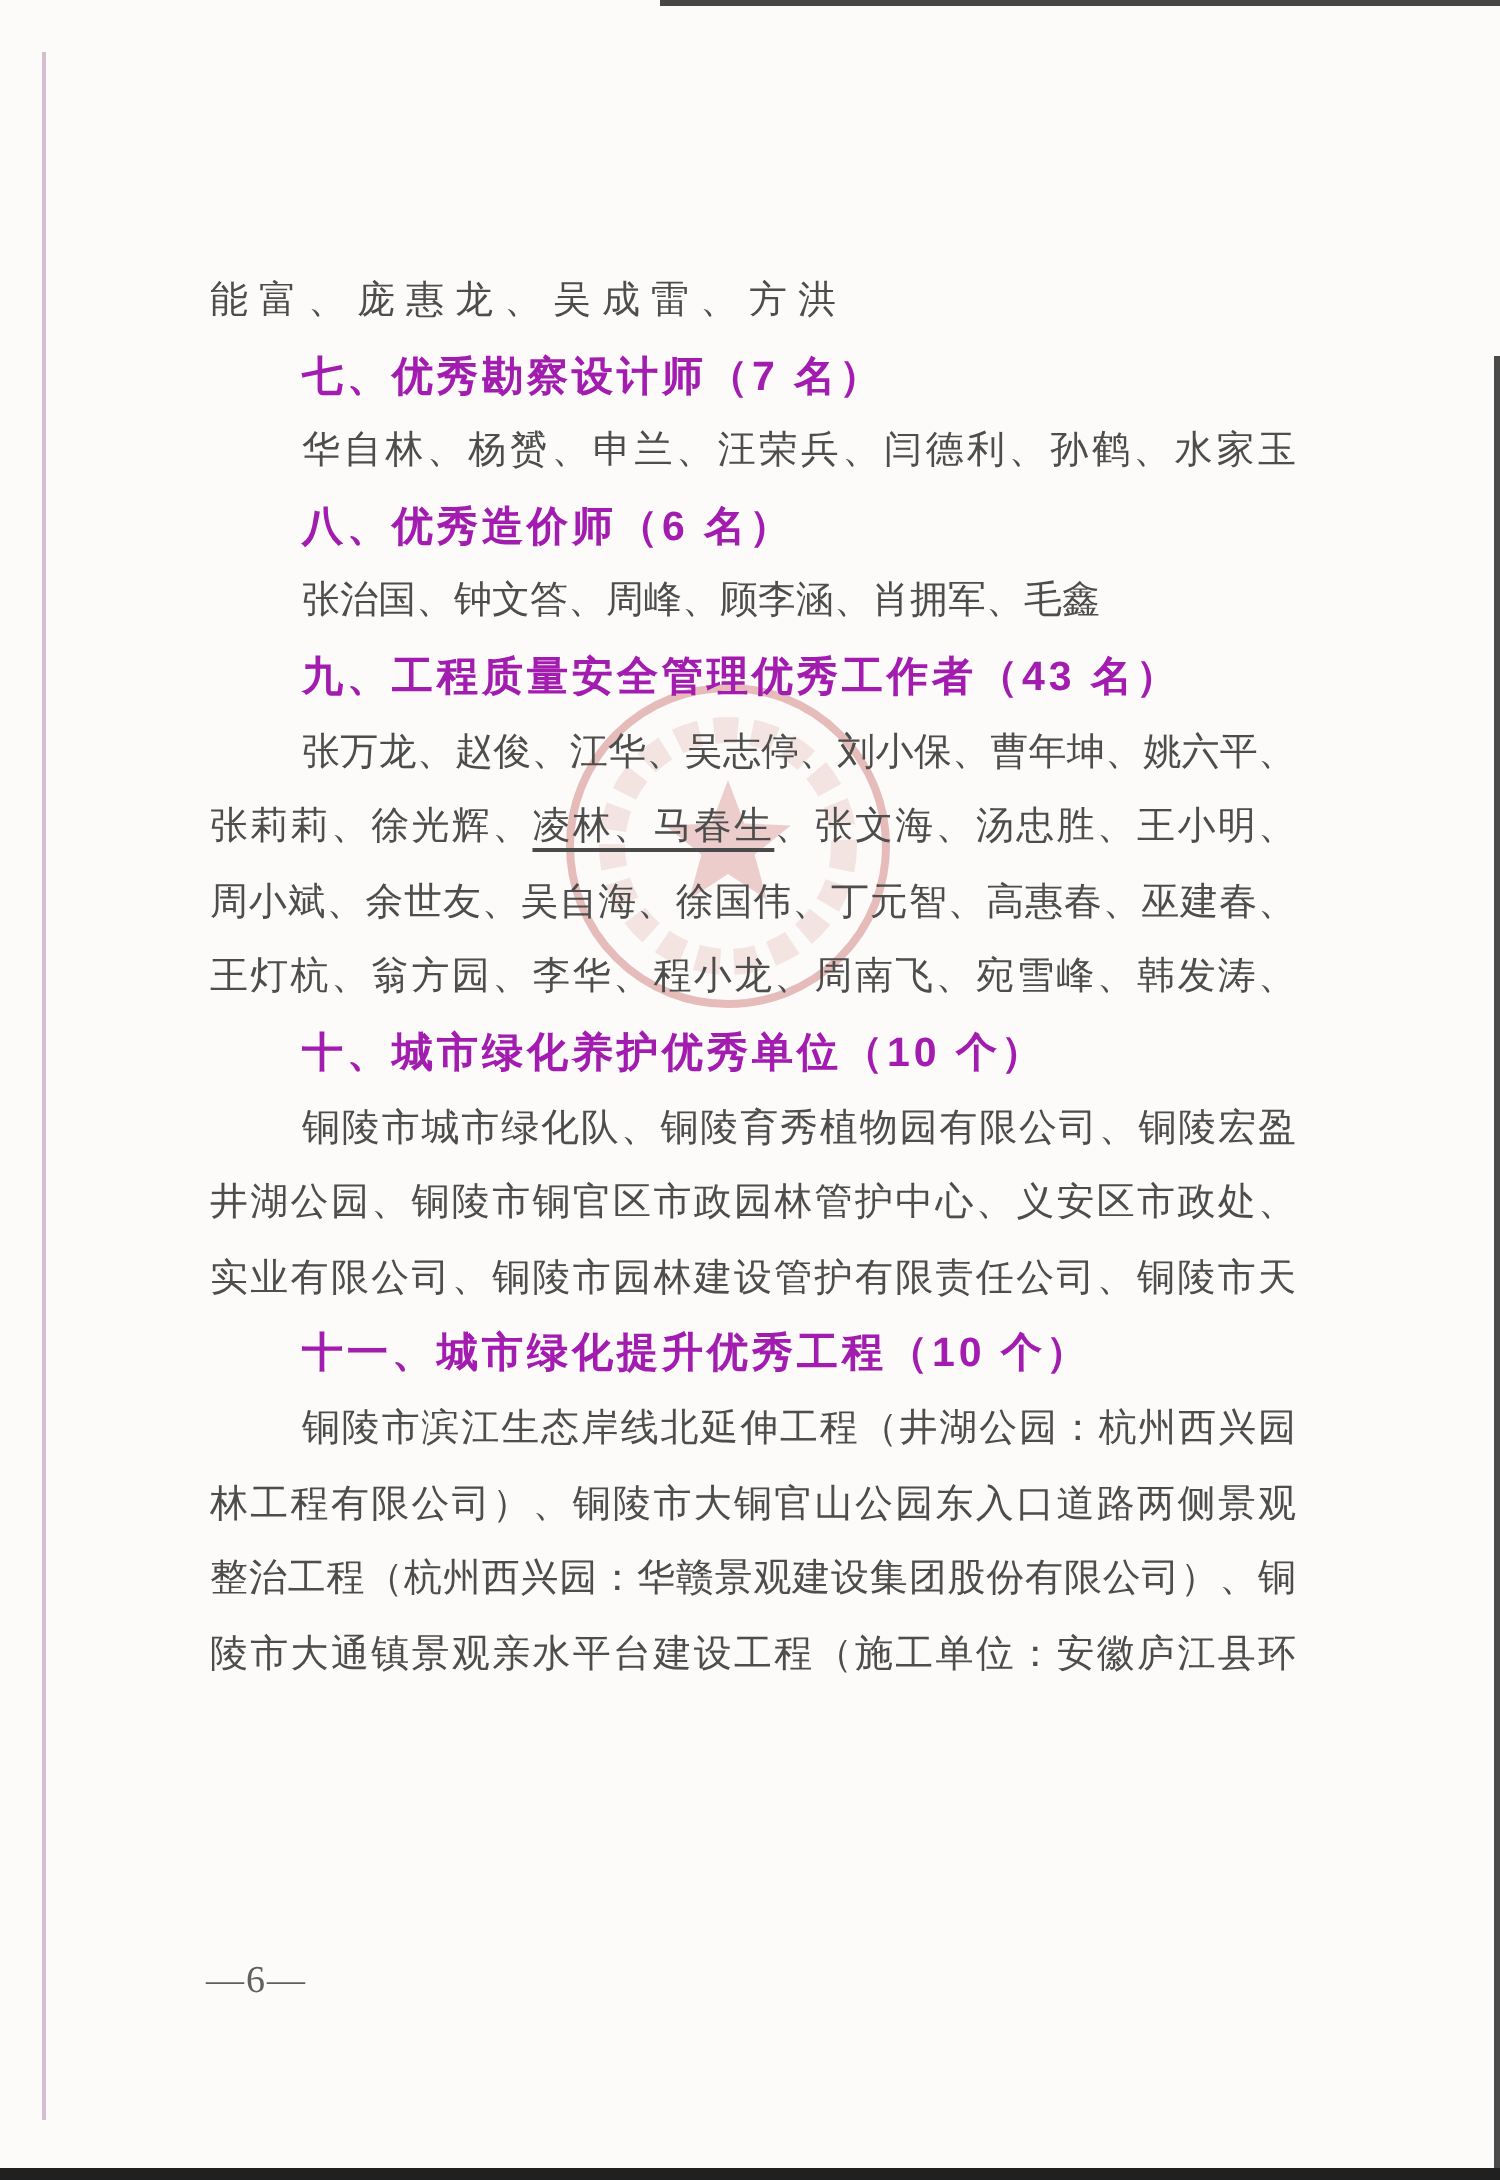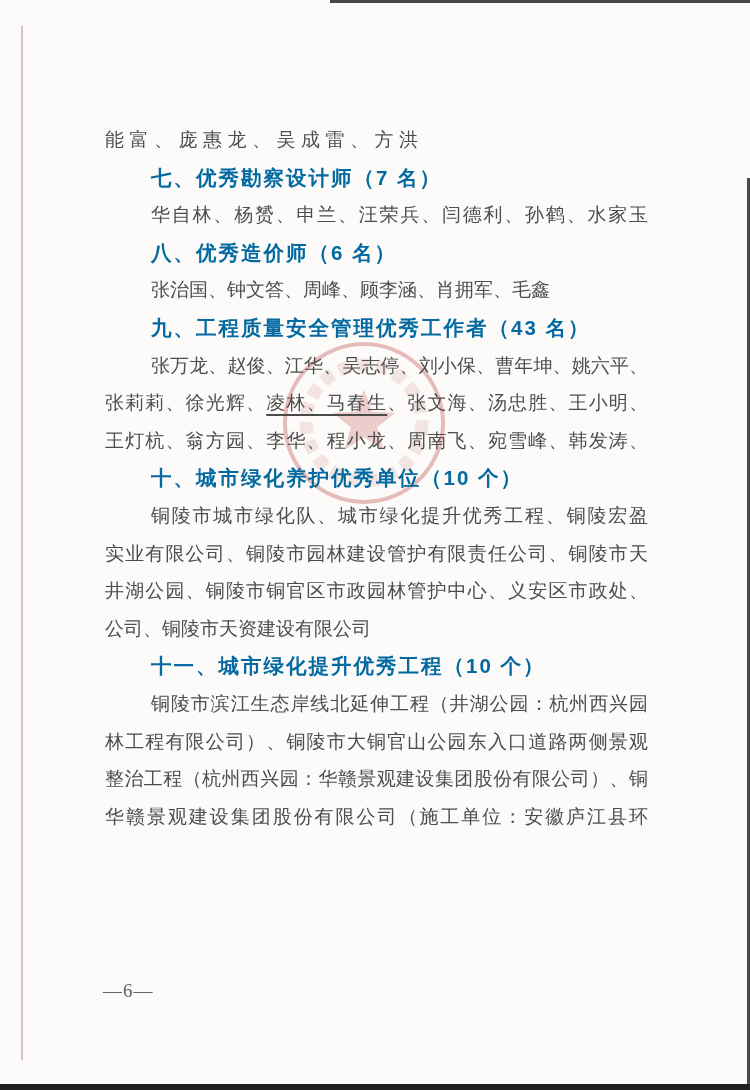--- a/index.html
+++ b/index.html
@@ -1,29 +1,29 @@
 <!DOCTYPE html>
 <html><head>
 <meta charset="utf-8">
 <style>
   html,body { margin:0; padding:0; background:#d8d8d8; }
   .page {
     position:relative; width:750px; height:1090px;
     background:#fcfbf9; overflow:hidden;
     font-family:"Liberation Serif","DejaVu Serif",serif;
   }
-  .doc { position:absolute; left:105px; top:121px; width:543px; }
+  .doc { position:absolute; left:105px; top:132px; width:543px; }
   .line {
     height:37.6px; line-height:37.6px; font-size:19px;
     color:#4d4d4d; white-space:nowrap;
   }
   .line.body { font-family:"Liberation Serif","DejaVu Serif",serif; }
   .line.heading {
     font-family:"Liberation Sans","DejaVu Sans",sans-serif;
-    font-weight:700; font-size:20.5px; color:#0369a1; letter-spacing:2px;
+    font-weight:700; font-size:20.5px; color:#a21caf; letter-spacing:2px;
   }
   .line.indent { padding-left:46px; }
   .line.stretch { white-space:normal; text-align:justify; text-align-last:justify; }
   .line.wide { letter-spacing:5.5px; }
   .underlined {
     text-decoration:underline;
     text-decoration-thickness:1.5px;
     text-decoration-color:#4a4a4a;
     text-underline-offset:5px;
   }
@@ -56,27 +56,27 @@
 
   <div class="doc">
       <div class="line body wide"><span>能富、庞惠龙、吴成雷、方洪</span></div>
       <div class="line heading indent"><span>七、优秀勘察设计师（7 名）</span></div>
       <div class="line body indent stretch"><span>华自林、杨赟、申兰、汪荣兵、闫德利、孙鹤、水家玉</span></div>
       <div class="line heading indent"><span>八、优秀造价师（6 名）</span></div>
       <div class="line body indent"><span>张治国、钟文答、周峰、顾李涵、肖拥军、毛鑫</span></div>
       <div class="line heading indent"><span>九、工程质量安全管理优秀工作者（43 名）</span></div>
       <div class="line body indent stretch"><span>张万龙、赵俊、江华、吴志停、刘小保、曹年坤、姚六平、</span></div>
       <div class="line body stretch"><span>张莉莉、徐光辉、</span><span class="underlined">凌林、马春生</span><span>、张文海、汤忠胜、王小明、</span></div>
+      <div class="line body stretch"><span>周小斌、余世友、吴自海、徐国伟、丁元智、高惠春、巫建春、</span></div>
       <div class="line body stretch"><span>王灯杭、翁方园、李华、程小龙、周南飞、宛雪峰、韩发涛、</span></div>
       <div class="line heading indent"><span>十、城市绿化养护优秀单位（10 个）</span></div>
-      <div class="line body indent stretch"><span>铜陵市城市绿化队、城市绿化提升优秀工程、铜陵宏盈</span></div>
+      <div class="line body indent stretch"><span>铜陵市城市绿化队、铜陵育秀植物园有限公司、铜陵宏盈</span></div>
+      <div class="line body stretch"><span>井湖公园、铜陵市铜官区市政园林管护中心、义安区市政处、</span></div>
       <div class="line body stretch"><span>实业有限公司、铜陵市园林建设管护有限责任公司、铜陵市天</span></div>
-      <div class="line body stretch"><span>井湖公园、铜陵市铜官区市政园林管护中心、义安区市政处、</span></div>
-      <div class="line body"><span>公司、铜陵市天资建设有限公司</span></div>
       <div class="line heading indent"><span>十一、城市绿化提升优秀工程（10 个）</span></div>
       <div class="line body indent stretch"><span>铜陵市滨江生态岸线北延伸工程（井湖公园：杭州西兴园</span></div>
       <div class="line body stretch"><span>林工程有限公司）、铜陵市大铜官山公园东入口道路两侧景观</span></div>
       <div class="line body stretch"><span>整治工程（杭州西兴园：华赣景观建设集团股份有限公司）、铜</span></div>
-      <div class="line body stretch"><span>华赣景观建设集团股份有限公司（施工单位：安徽庐江县环</span></div>
+      <div class="line body stretch"><span>陵市大通镇景观亲水平台建设工程（施工单位：安徽庐江县环</span></div>
     </div>
 
   <div class="page-number">—6—</div>
 </div>
 
 </body></html>

